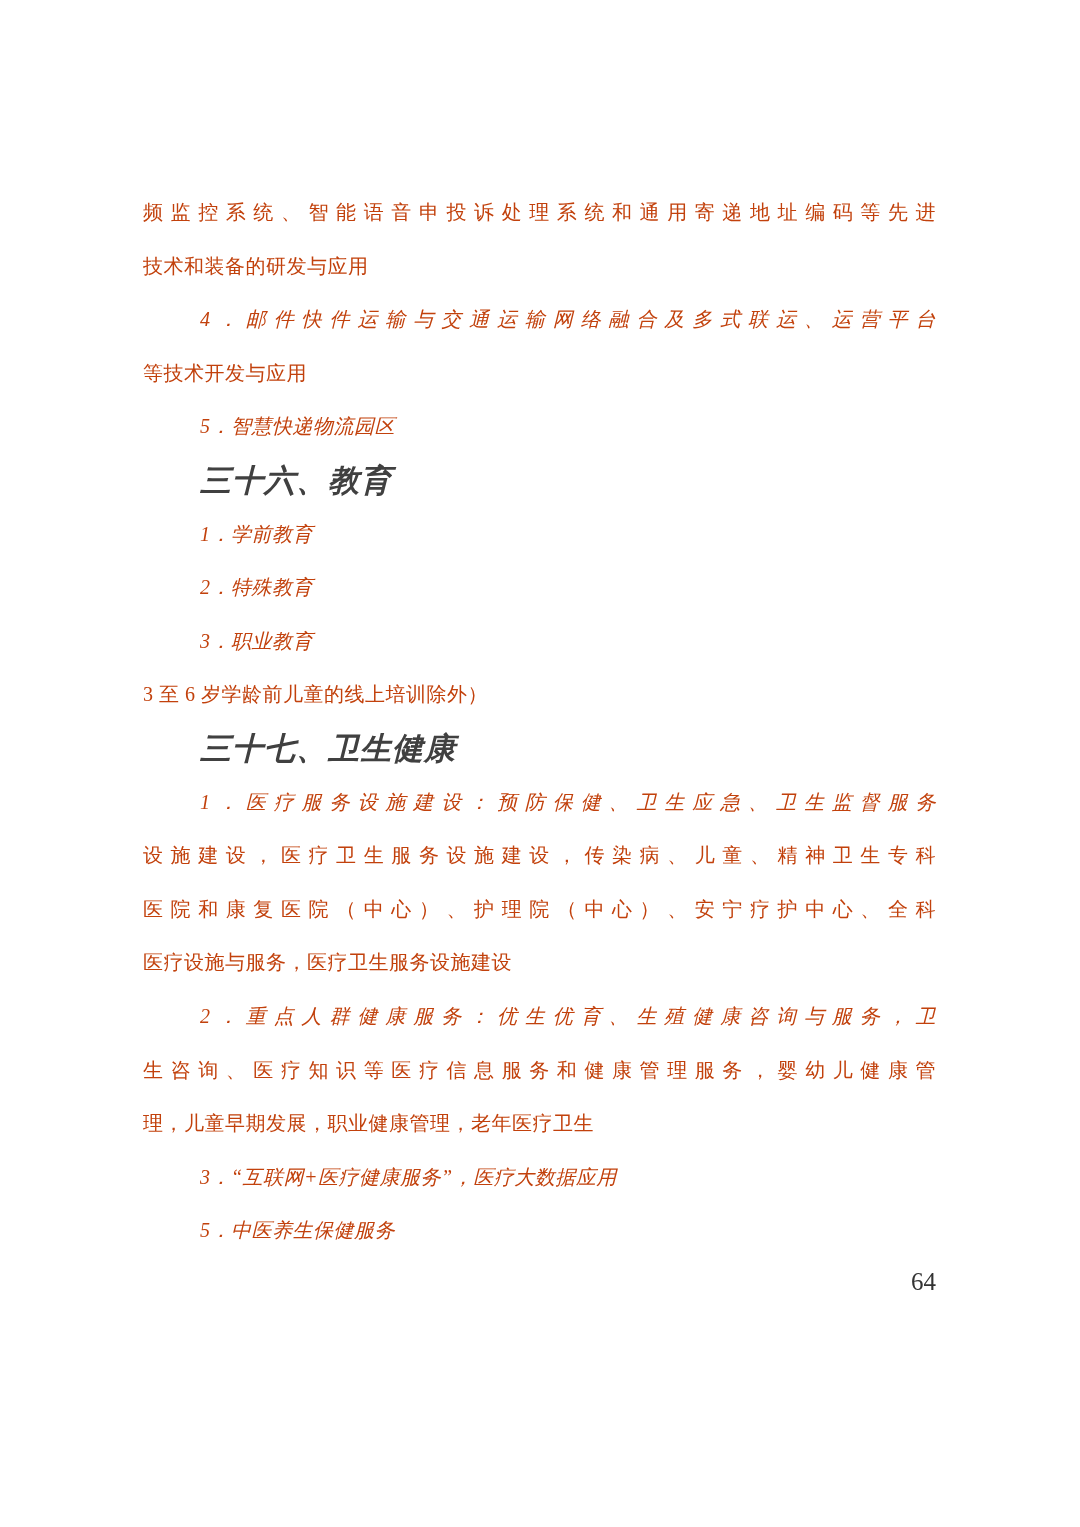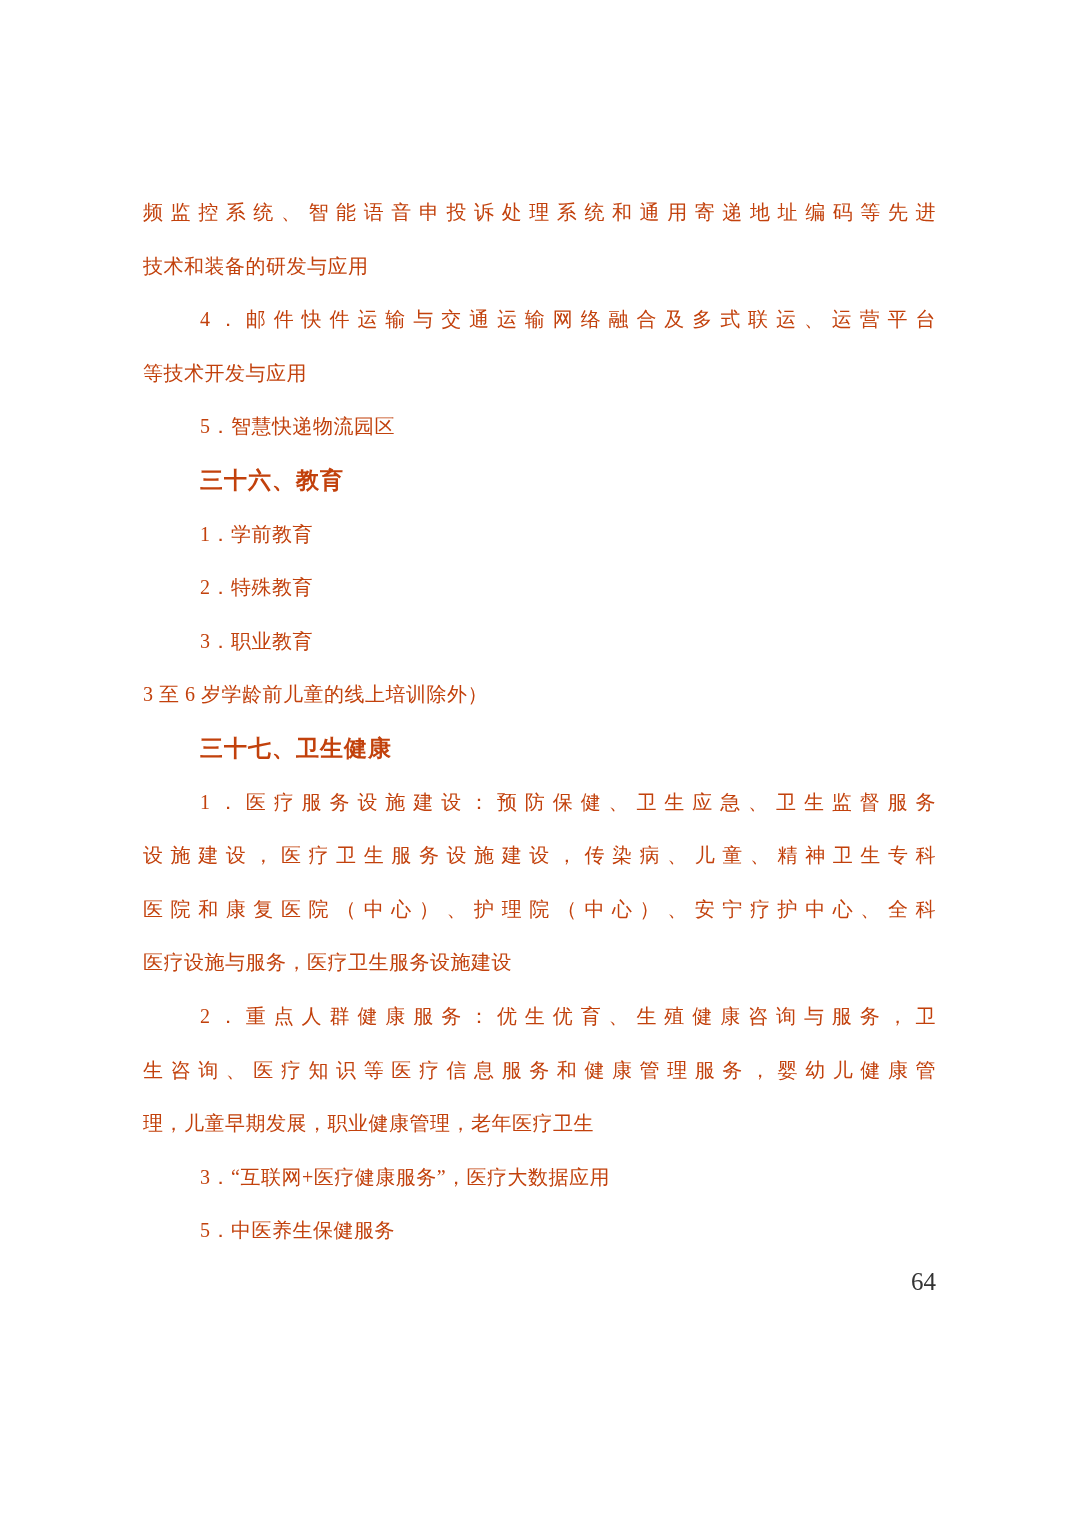--- a/index.html
+++ b/index.html
@@ -31,27 +31,28 @@
   
   .line.fill {
     white-space: normal;
     text-align: justify;
     text-align-last: justify;
     -moz-text-align-last: justify;
   }
   
   .line.indent {
     text-indent: 57px;
+    font-style: italic;
   }
   
   .line.heading {
     font-family: "Liberation Sans", "DejaVu Sans", sans-serif;
     font-weight: 700;
-    font-size: 23px;
-    color: #c2410c;
+    font-size: 31px;
+    color: #404040;
     letter-spacing: 1px;
   }
   .footer {
     margin-top: 4px;
     height: 40px;
     line-height: 40px;
     text-align: right;
     font-size: 25px;
     color: #333333;
     font-family: "Liberation Serif", "DejaVu Serif", serif;

